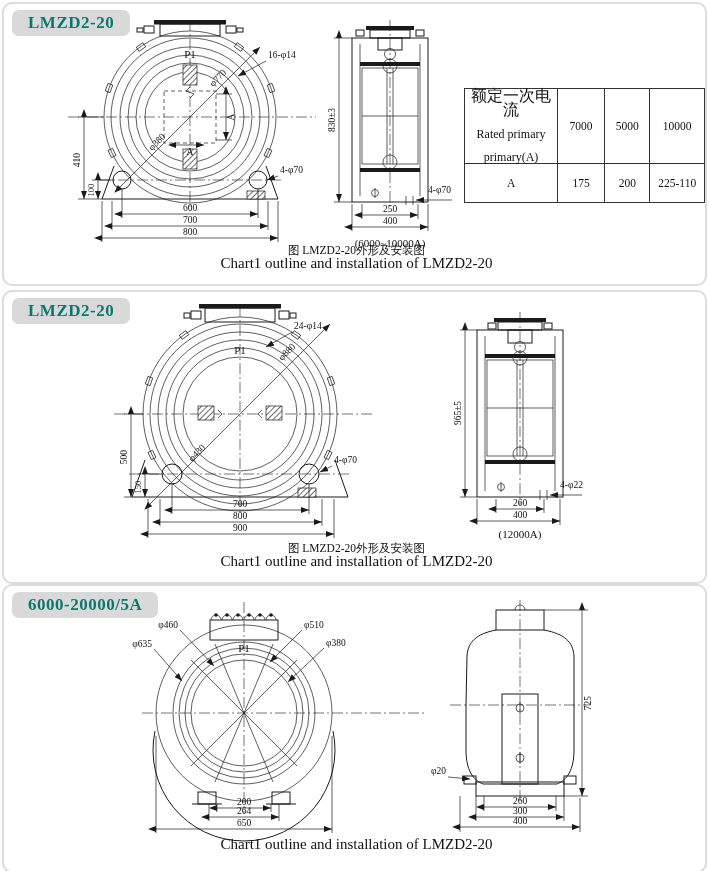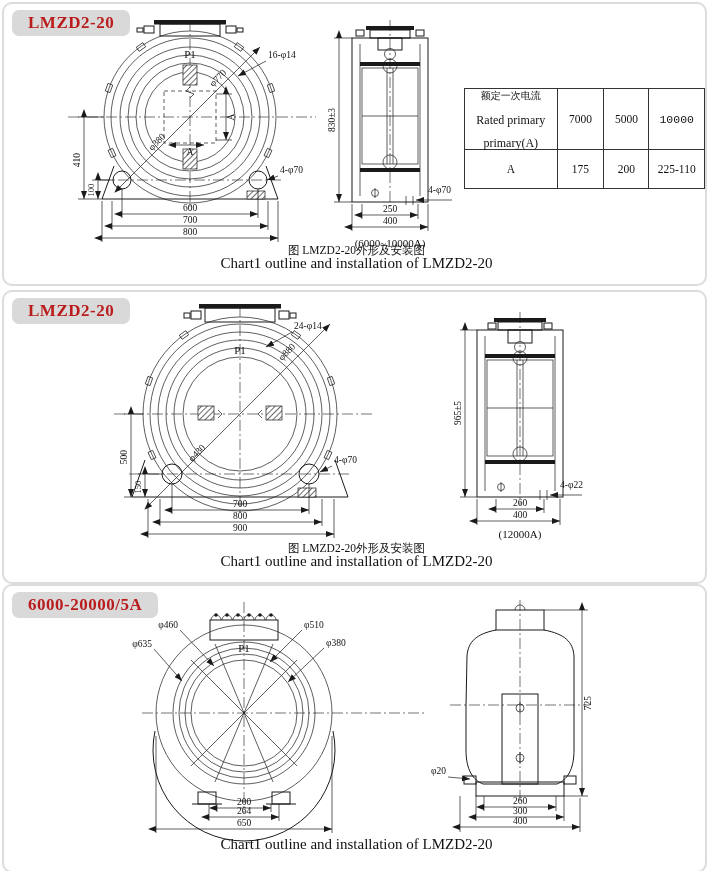--- a/index.html
+++ b/index.html
@@ -1,37 +1,37 @@
 <!DOCTYPE html>
 <html><head>
 <meta charset="utf-8">
 <style>
   html,body{margin:0;padding:0;background:#fff;}
   .page{position:relative;width:709px;height:871px;background:#fff;overflow:hidden;
         font-family:"Liberation Serif",serif;color:#111;}
   .panel{position:absolute;left:2px;width:701px;border:2px solid #dcdcdc;border-radius:10px;background:#fff;}
   .badge{position:absolute;top:6px;left:8px;background:#d9d9d9;border-radius:7px;
-         padding:3px 16px;font-weight:bold;font-size:17px;letter-spacing:.5px;color:#b91c1c;}
+         padding:3px 16px;font-weight:bold;font-size:17px;letter-spacing:.5px;color:#0f766e;}
   .cap{position:absolute;left:4px;right:0;text-align:center;line-height:13px;}
   .cap .zh{font-size:11.5px;}
   .cap .en{font-size:15px;}
   svg{position:absolute;left:0;top:0;}
   .ln{fill:none;stroke:#1a1a1a;stroke-width:1;}
   .tn{fill:none;stroke:#1a1a1a;stroke-width:.7;}
   .dim{fill:none;stroke:#1a1a1a;stroke-width:.7;}
   .cl{fill:none;stroke:#1a1a1a;stroke-width:.6;stroke-dasharray:11 3 2 3;}
   .dsh{fill:none;stroke:#1a1a1a;stroke-width:.7;stroke-dasharray:4 3;}
   .blk{fill:#1a1a1a;stroke:none;}
   .t{font-family:"Liberation Serif",serif;font-size:9.5px;fill:#111;}
   .ts{font-size:8.5px;}
   .tb{font-size:11px;}
   table.ratings{position:absolute;left:460px;top:84px;border-collapse:collapse;
                 text-align:center;color:#111;}
   table.ratings td{border:1.2px solid #333;padding:0 4px;}
-  .hz{font-size:10px;line-height:14px;}
+  .hz{font-size:16px;line-height:14px;}
   .he{font-size:12px;line-height:11px;margin-top:12px;}
   .num{font-size:11.5px;}
 </style>
 </head>
 <body>
 
 <div class="page">
 
   <section class="panel" style="top:2px;height:280px;">
     <div class="badge">LMZD2-20</div>
@@ -175,21 +175,21 @@
     <table class="ratings">
       <tbody>
           <tr>
         <td style="width:92px;height:52px;">
           <div class="hz">额定一次电流</div>
           <div class="he">Rated primary</div>
           <div class="he">primary(A)</div>
         </td>
         <td style="width:42px;" class="num">7000</td>
         <td style="width:40px;" class="num">5000</td>
-        <td style="width:50px;font-family:Liberation Mono, monospace;" class="num">10000</td>
+        <td style="width:50px;" class="num">10000</td>
       </tr>
       <tr>
         <td style="height:38px;" class="num">A</td>
         <td class="num">175</td>
         <td class="num">200</td>
         <td class="num">225-110</td>
       </tr>
     </tbody>
       </table>
 

